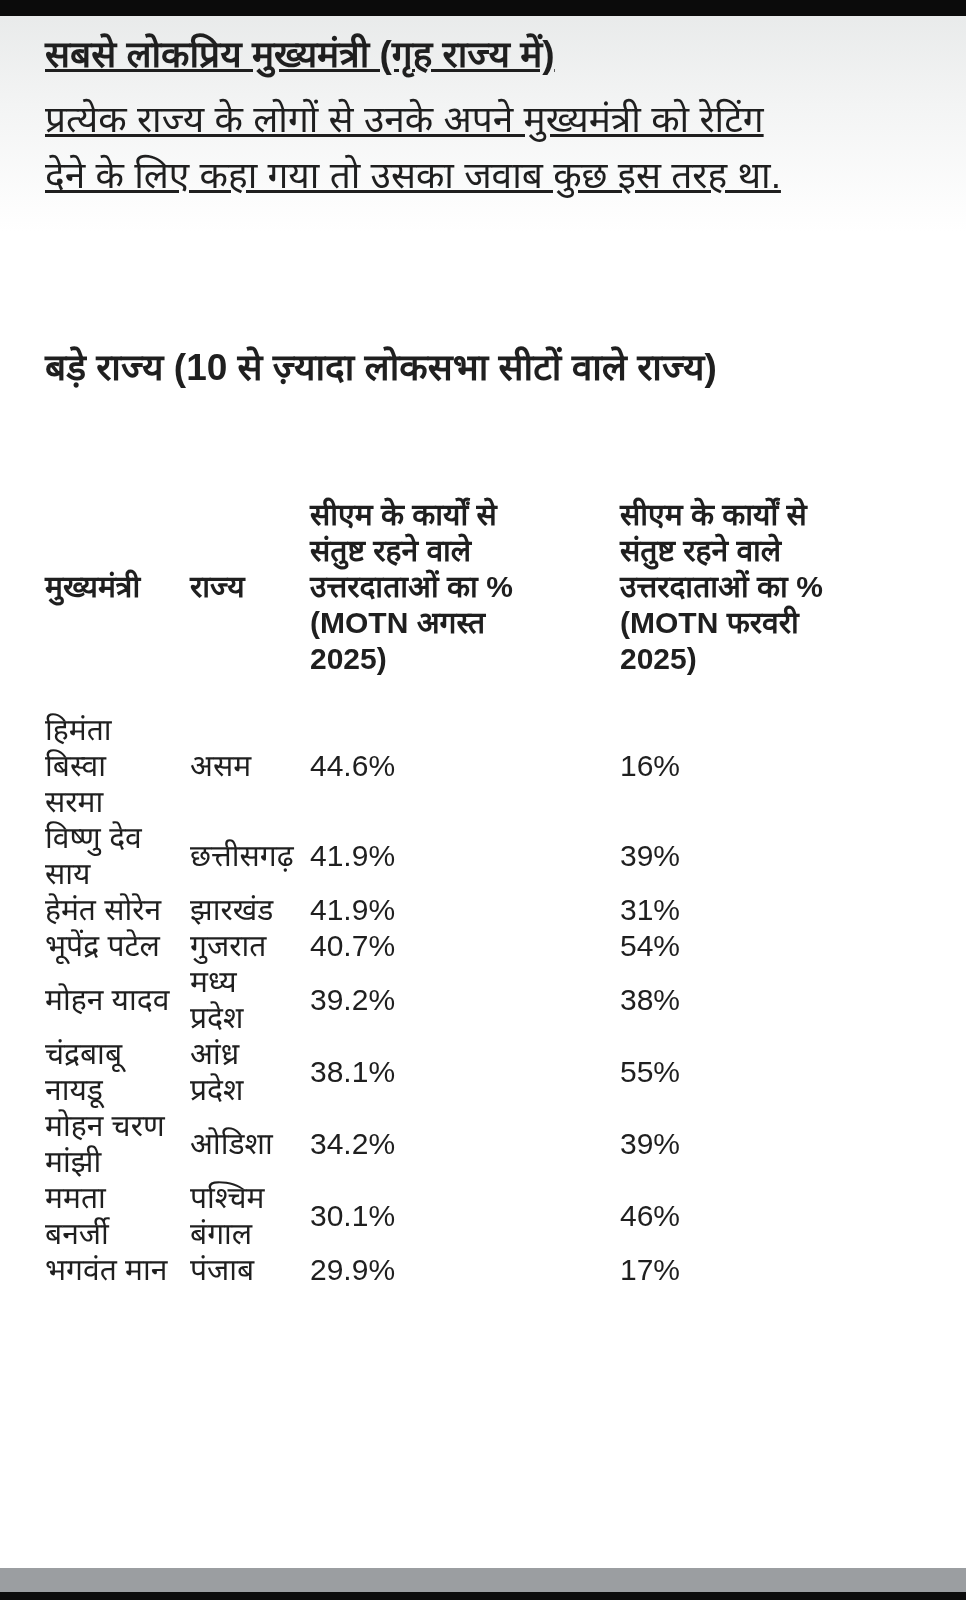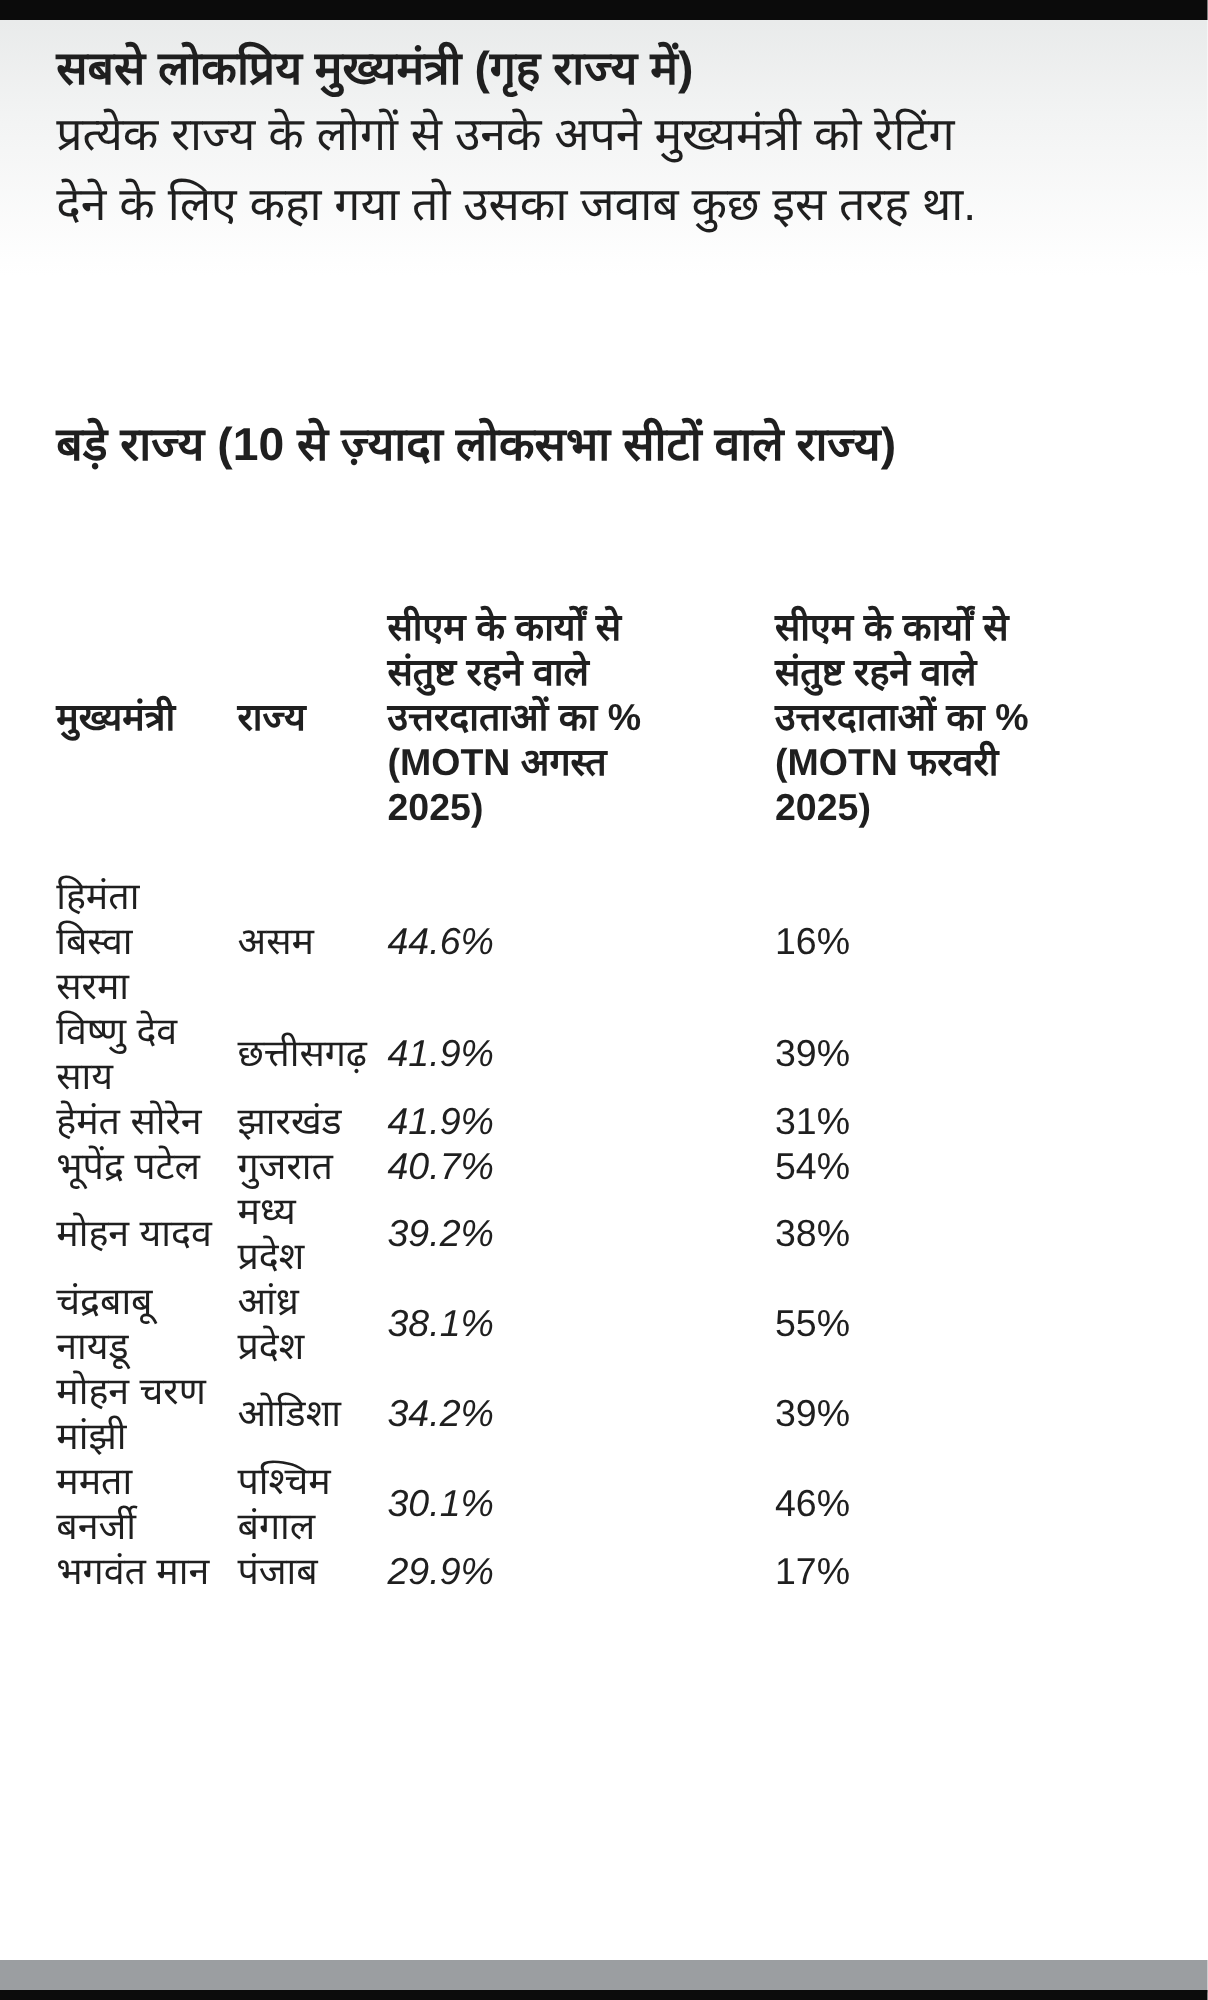--- a/index.html
+++ b/index.html
@@ -18,29 +18,31 @@
     background: #0b0b0b;
     z-index: 4;
   }
   .content {
     position: relative;
     z-index: 1;
   }
   .hero {
     padding: 30px 21px 28px 45px;
     background: linear-gradient(to bottom, #e7e9e9 0%, #f3f4f4 45%, #ffffff 100%);
+    text-decoration: underline;
   }
   .page-title {
     font-size: 37px;
     font-weight: bold;
     line-height: 50px;
     white-space: pre;
     letter-spacing: 0px;
   }
   .intro-text {
+    margin-top: 12px;
     font-size: 37px;
     font-weight: normal;
     line-height: 56px;
     white-space: pre;
   }
   .section-heading {
     margin: 112px 38px 0 45px;
     font-size: 37px;
     font-weight: bold;
     line-height: 48px;
@@ -58,21 +60,21 @@
     font-size: 30px;
     line-height: 36px;
     white-space: pre;
     overflow: visible;
     padding: 0;
   }
   .cm-table thead td { font-weight: bold; }
   .cm-table thead tr { height: 250px; }
   .col-cm    { width: 145px; }
   .col-state { width: 120px; margin-left: 26px; }
-  .col-aug   { width: 310px; font-style: italic; }
+  .col-aug   { width: 310px; }
   .col-feb   { width: 346px; }
   .gray-bar {
     position: absolute; left: 0; top: 1568px;
     width: 100%; height: 26px;
     background: #9b9ea1;
     z-index: 0;
   }
   .bottom-bar {
     position: absolute; left: 0; top: 1592px;
     width: 100%; height: 8px;

